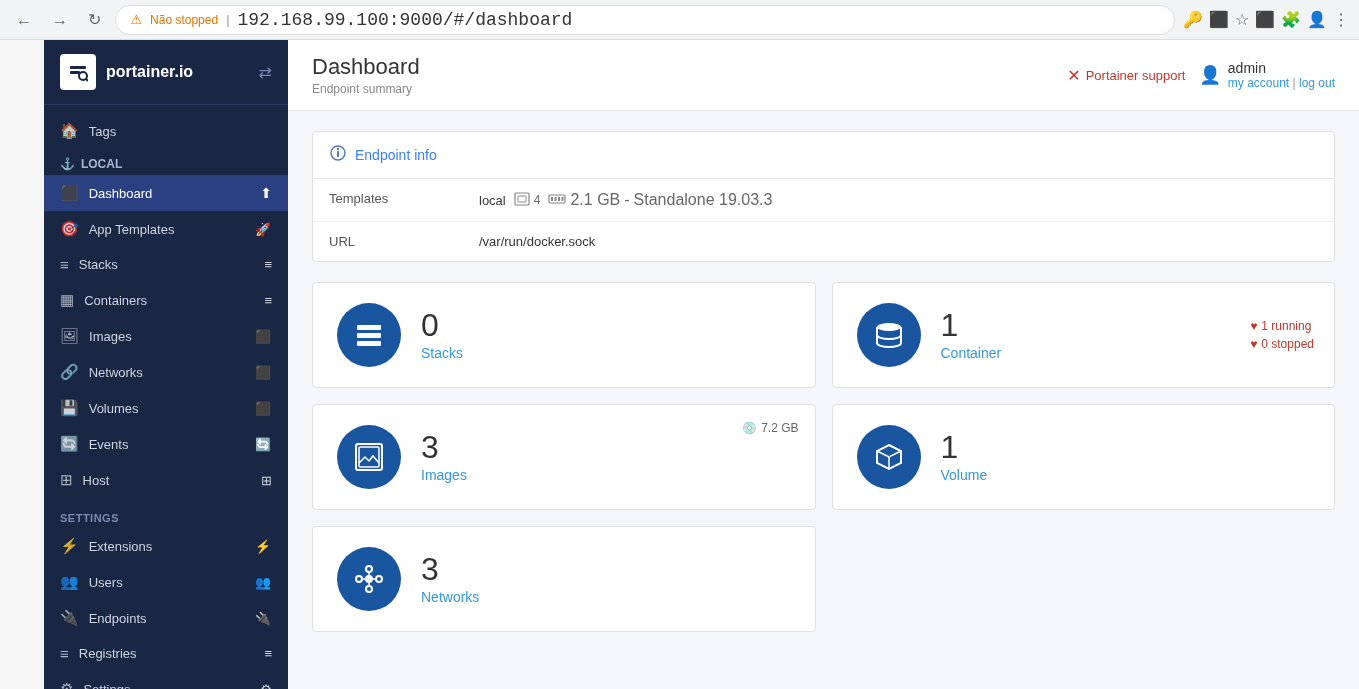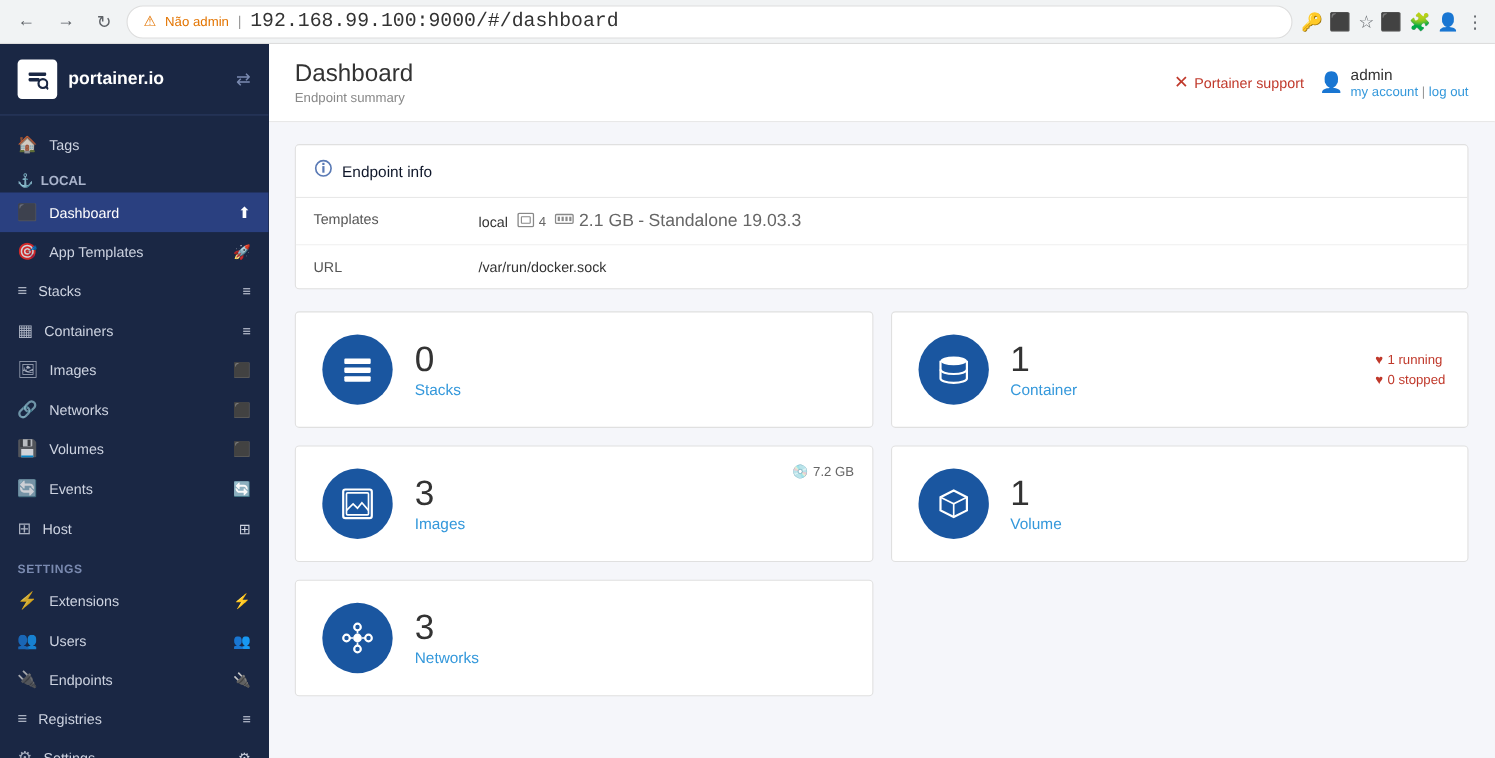--- a/index.html
+++ b/index.html
@@ -27,21 +27,21 @@
       align-items: center;
       gap: 8px;
       font-size: 13px;
     }
     .warning-icon { color: #e37400; font-size: 13px; }
     .not-secure { color: #e37400; font-size: 12px; }
     .url-text { color: #333; font-size: 18px; font-family: Liberation Mono, monospace; }
     .browser-actions { display: flex; gap: 6px; color: #5f6368; font-size: 16px; align-items: center; }
 
     
-    .app { display: flex; flex: 1; overflow: hidden; }
+    .app { display: flex; flex: 1; overflow: hidden; margin-left: 44px; }
 
     
     .sidebar {
       width: 244px;
       background: #1a2744;
       color: #cdd3e0;
       display: flex;
       flex-direction: column;
       flex-shrink: 0;
       overflow-y: auto;
@@ -120,21 +120,21 @@
     .card {
       background: white;
       border-radius: 4px;
       border: 1px solid #e0e0e0;
       margin-bottom: 20px;
     }
     .card-header {
       padding: 12px 16px;
       border-bottom: 1px solid #e8e8e8;
       display: flex; align-items: center; gap: 8px;
-      font-size: 14px; font-weight: 500; color: #0f172a;
+      font-size: 14px; font-weight: 500; color: #3b82f6;
     }
     .card-header-icon { color: #5a7ab5; font-size: 16px; }
     .info-table { width: 100%; border-collapse: collapse; }
     .info-table td { padding: 12px 16px; border-bottom: 1px solid #f0f0f0; vertical-align: top; }
     .info-table tr:last-child td { border-bottom: none; }
     .info-label { color: #555; font-weight: 500; width: 150px; }
     .info-value { color: #333; }
     .endpoint-badges { display: flex; align-items: center; gap: 8px; flex-wrap: wrap; }
     .badge-cpu { display: flex; align-items: center; gap: 4px; font-size: 12px; color: #666; }
     .badge-mem { display: flex; align-items: center; gap: 4px; font-size: 16px; color: #666; }
@@ -174,21 +174,21 @@
   </style>
 </head>
 <body>
 
 <div class="browser-chrome">
   <button class="nav-btn">←</button>
   <button class="nav-btn">→</button>
   <button class="nav-btn">↻</button>
   <div class="address-bar">
     <span class="warning-icon">⚠</span>
-    <span class="not-secure">Não admin</span>
+    <span class="not-secure">Não stopped</span>
     <span style="color:#999">|</span>
     <span class="url-text">192.168.99.100:9000/#/dashboard</span>
   </div>
   <div class="browser-actions">
     <span>🔑</span>
     <span>⬛</span>
     <span>☆</span>
     <span>⬛</span>
     <span>🧩</span>
     <span>👤</span>

